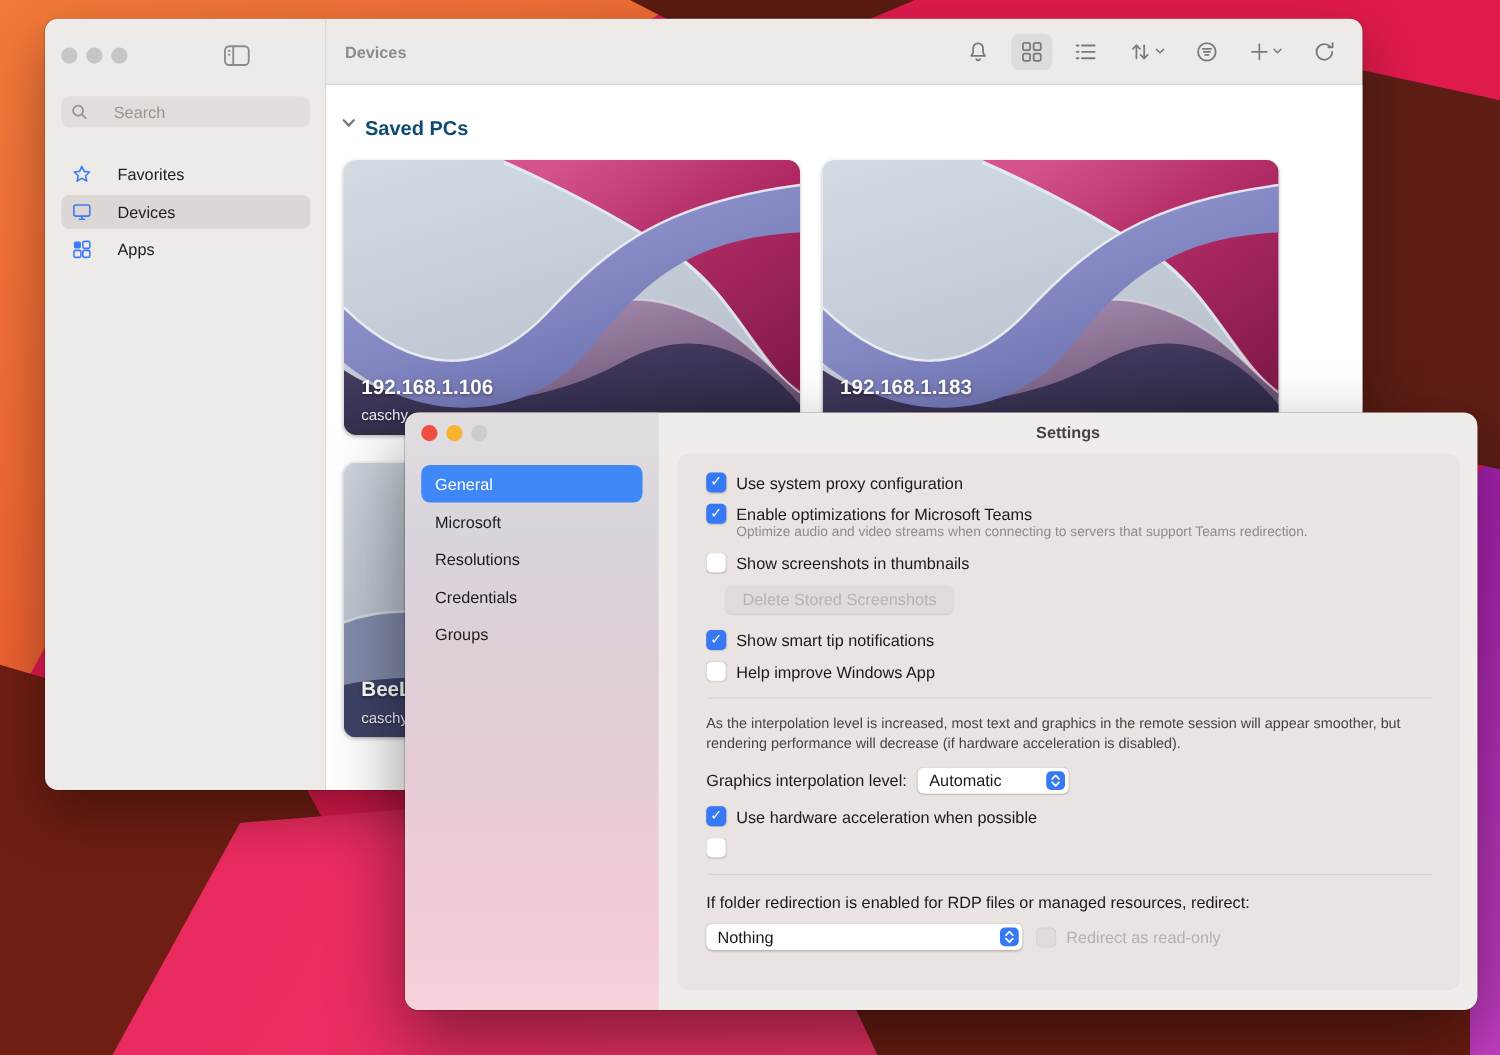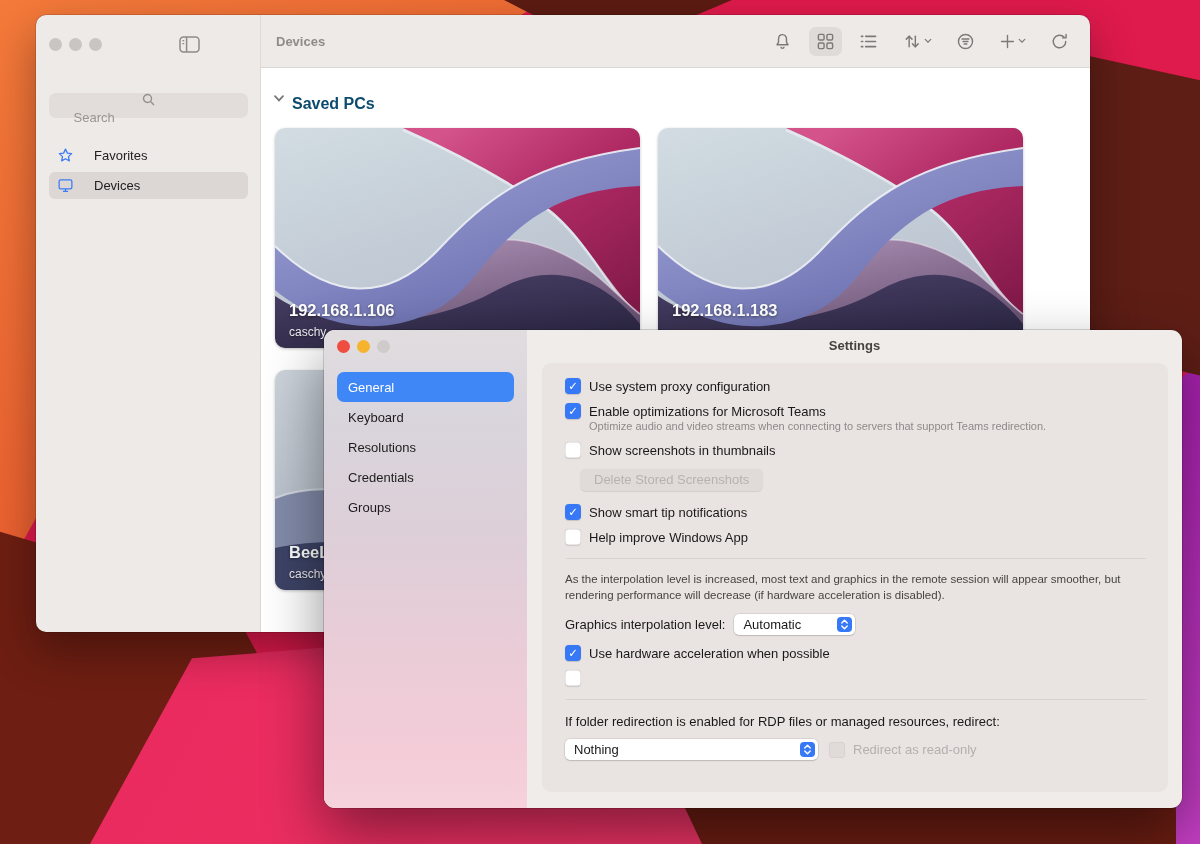--- a/index.html
+++ b/index.html
@@ -26,22 +26,22 @@
 
   
   .main-window { position:absolute; left:36px; top:15px; width:1054px; height:617px;
     background:#edeae8; border-radius:10px; overflow:hidden;
     box-shadow:0 0 0 0.5px rgba(0,0,0,.25), 0 18px 45px rgba(0,0,0,.35); z-index:10; }
   .mw-sidebar { position:absolute; left:0; top:0; bottom:0; width:225px;
     border-right:1px solid rgba(0,0,0,.07); padding:21px 12px 0 13px; }
   .mw-sidebar .traffic span { background:#c9c5c3; }
   .mw-topline { display:flex; align-items:center; justify-content:space-between; padding-right:48px; }
   .sidebar-toggle { color:#8e8a88; }
-  .search-field { margin-top:40px; height:25px; background:#e2dddb; border-radius:7px;
-    display:flex; align-items:center; padding:0 8px; gap:4px; color:#93908e;flex-direction:column; }
+  .search-field { margin-top:24px; height:25px; background:#e2dddb; border-radius:7px;
+    display:flex; align-items:center; padding:0 8px; gap:21px; color:#93908e; }
   .search-field input { border:none; outline:none; background:transparent; font-size:13px;
     color:#6d6a68; width:150px; font-family:inherit; }
   .search-field input::placeholder { color:#98948f; }
   .mw-nav { margin-top:24px; display:flex; flex-direction:column; gap:3px; }
   .nav-item { display:flex; align-items:center; gap:20px; height:27px; border-radius:6px;
     padding:0 8px; font-size:13px; color:#222120; }
   .nav-item.selected { background:#dcd7d5; }
   .nav-item .nicon { color:#3b7cf6; display:flex; }
 
   .mw-toolbar { position:absolute; left:225px; right:0; top:0; height:53px;
@@ -219,20 +219,31 @@
       <div class="nav-item selected">
         <span class="nicon">
           <svg width="17" height="17" viewBox="0 0 20 20" fill="none" stroke="currentColor" stroke-width="1.5">
             <rect x="2.5" y="3.5" width="15" height="10.5" rx="1.8"></rect>
               <line x1="10" y1="14" x2="10" y2="17"></line>
               <line x1="7" y1="17" x2="13" y2="17"></line>
           </svg>
         </span>
         <span>Devices</span>
       </div>
+      <div class="nav-item">
+        <span class="nicon">
+          <svg width="17" height="17" viewBox="0 0 20 20" fill="none" stroke="currentColor" stroke-width="1.5">
+            <rect x="2.5" y="2.5" width="6.6" height="6.6" rx="1.5" fill="currentColor" stroke="none"></rect>
+            <rect x="10.9" y="2.5" width="6.6" height="6.6" rx="1.5"></rect>
+            <rect x="2.5" y="10.9" width="6.6" height="6.6" rx="1.5"></rect>
+            <rect x="10.9" y="10.9" width="6.6" height="6.6" rx="1.5"></rect>
+          </svg>
+        </span>
+        <span>Apps</span>
+      </div>
     </nav>
   </div>
 
   <div class="mw-toolbar">
     <span class="tb-title">Devices</span>
     <div class="tb-icons">
       <span class="tb-btn">
         <span>
           <svg width="19" height="19" viewBox="0 0 20 20" fill="none" stroke="currentColor" stroke-width="1.5" stroke-linejoin="round">
             <path d="M10 2.8 C7.2 2.8 5.8 4.8 5.8 7.6 L5.8 10.8 L4.2 13.4 L15.8 13.4 L14.2 10.8 L14.2 7.6 C14.2 4.8 12.8 2.8 10 2.8 Z"></path>
@@ -349,21 +360,21 @@
 
 <div class="settings-window">
   <div class="sw-sidebar">
     <div class="traffic">
       <span class="red"></span>
       <span class="yellow"></span>
       <span class="gray"></span>
     </div>
     <nav class="sw-nav">
       <div class="sw-item selected">General</div>
-      <div class="sw-item">Keyboard</div>
+      <div class="sw-item">Microsoft</div>
       <div class="sw-item">Resolutions</div>
       <div class="sw-item">Credentials</div>
       <div class="sw-item">Groups</div>
     </nav>
   </div>
 
   <div class="sw-title">Settings</div>
 
   <div class="sw-panel">
 

